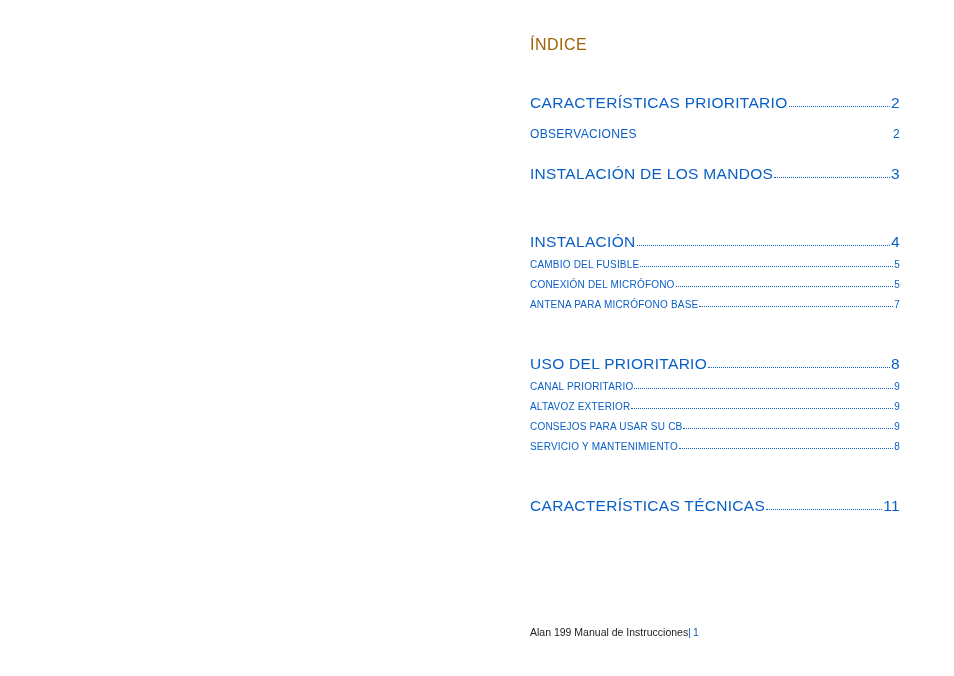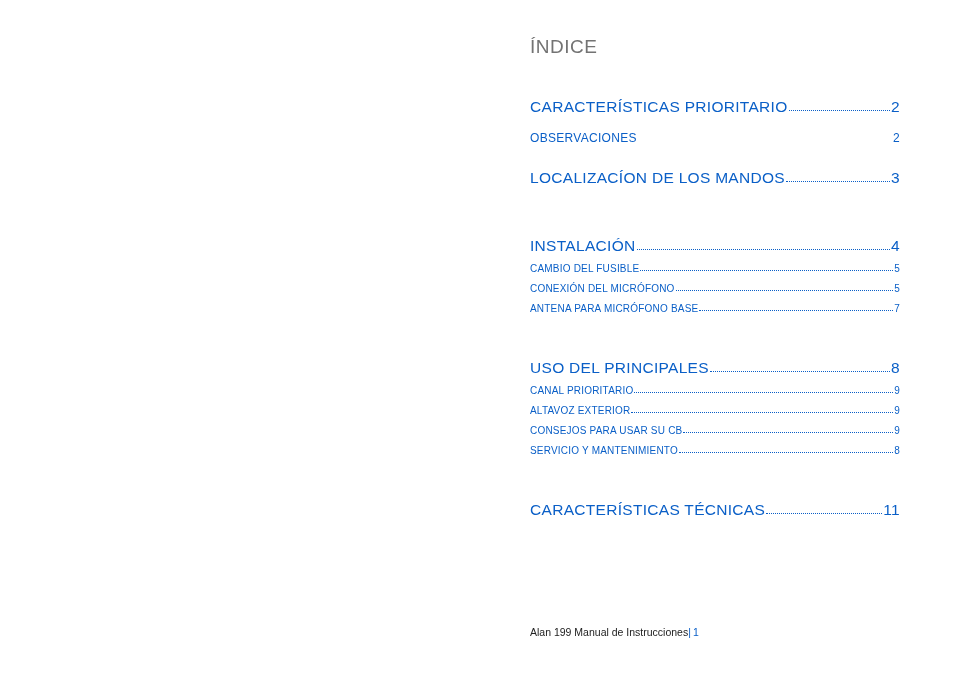--- a/index.html
+++ b/index.html
@@ -4,22 +4,22 @@
 <style>
   * { box-sizing: border-box; margin: 0; padding: 0; }
   html, body { width: 954px; height: 676px; background: #fff; font-family: "Segoe UI", "Helvetica Neue", Arial, sans-serif; }
   .page {
     position: absolute;
     left: 530px;
     top: 36px;
     width: 370px;
   }
   .title {
-    color: #737373;
-    font-size: 19px;
+    color: #a16207;
+    font-size: 16px;
     font-weight: 400;
     letter-spacing: 0.5px;
     margin-bottom: 40px;
   }
   .entry-main {
     display: flex;
     align-items: baseline;
     color: #0a5fc7;
     font-size: 15.5px;
     font-weight: 400;
@@ -84,21 +84,21 @@
         <span class="label">CARACTERÍSTICAS PRIORITARIO</span>
         <span class="dots"></span>
         <span class="page-num">2</span>
       </div>
       <div class="entry-sub big">
         <span class="label">OBSERVACIONES</span>
         <span class="nodots"></span>
         <span class="page-num">2</span>
       </div>
       <div class="entry-main">
-        <span class="label">LOCALIZACÍON DE LOS MANDOS</span>
+        <span class="label">INSTALACIÓN DE LOS MANDOS</span>
         <span class="dots"></span>
         <span class="page-num">3</span>
       </div>
       <div class="gap"></div>
       <div class="entry-main">
         <span class="label">INSTALACIÓN</span>
         <span class="dots"></span>
         <span class="page-num">4</span>
       </div>
       <div class="entry-sub">
@@ -111,21 +111,21 @@
         <span class="dots thin"></span>
         <span class="page-num">5</span>
       </div>
       <div class="entry-sub">
         <span class="label">ANTENA PARA MICRÓFONO BASE</span>
         <span class="dots thin"></span>
         <span class="page-num">7</span>
       </div>
       <div class="gap"></div>
       <div class="entry-main">
-        <span class="label">USO DEL PRINCIPALES</span>
+        <span class="label">USO DEL PRIORITARIO</span>
         <span class="dots"></span>
         <span class="page-num">8</span>
       </div>
       <div class="entry-sub">
         <span class="label">CANAL PRIORITARIO</span>
         <span class="dots thin"></span>
         <span class="page-num">9</span>
       </div>
       <div class="entry-sub">
         <span class="label">ALTAVOZ EXTERIOR</span>

